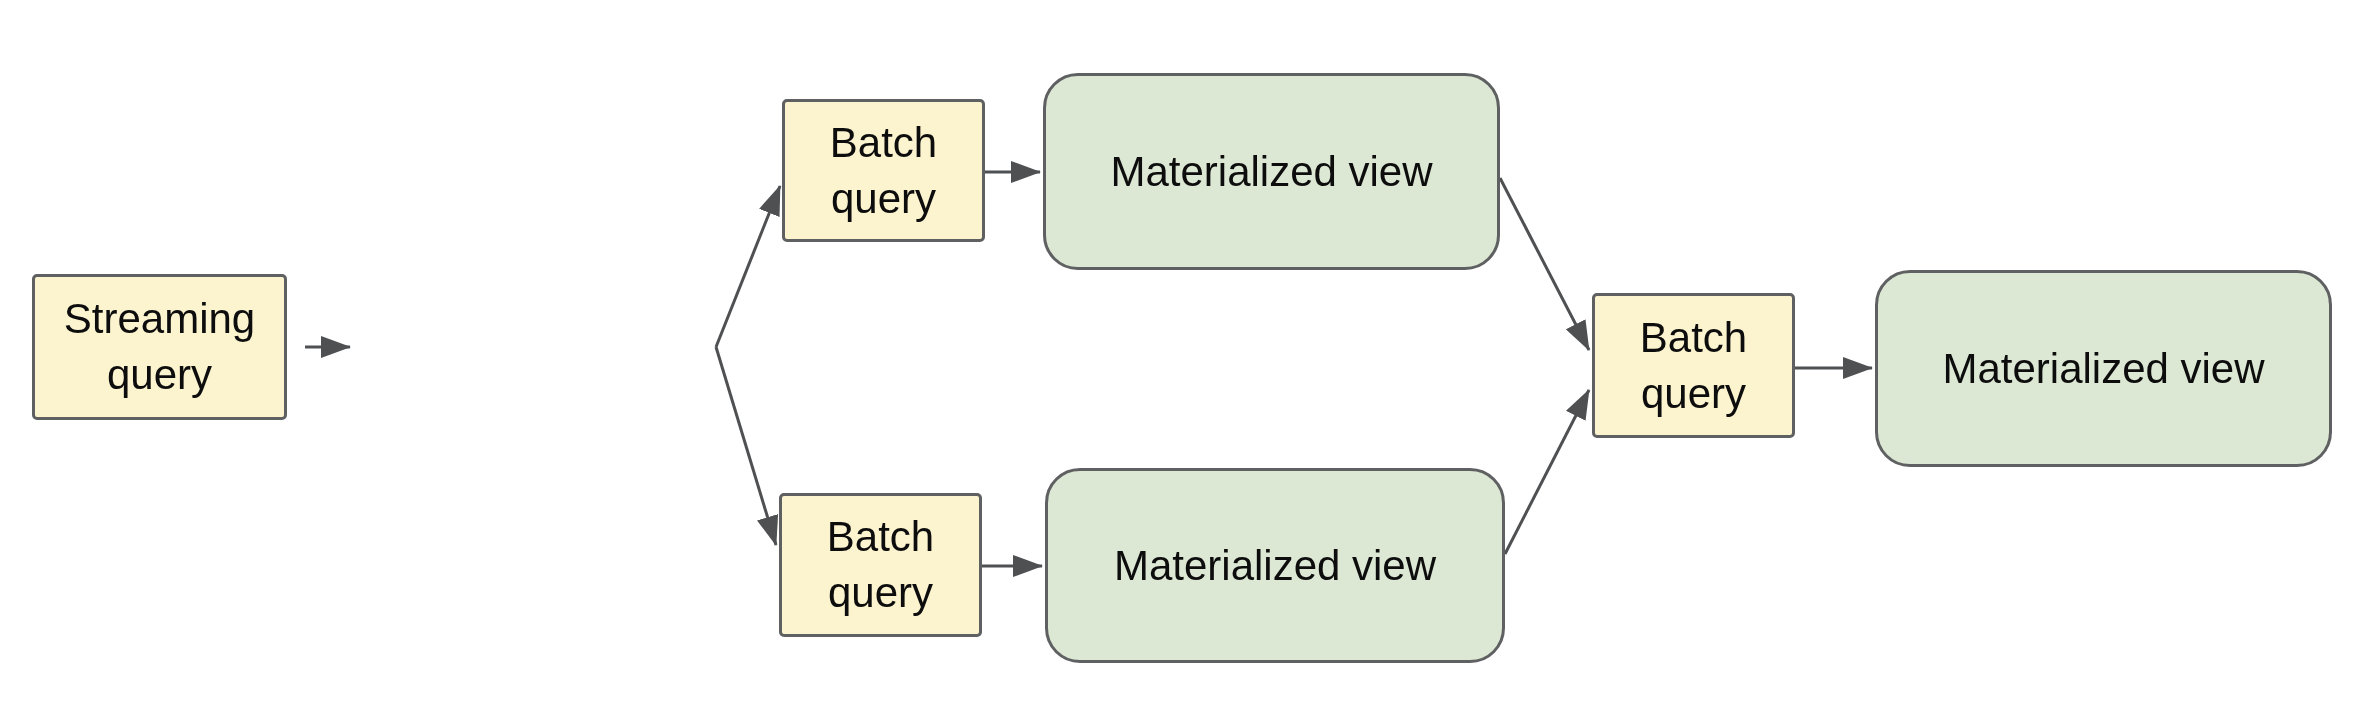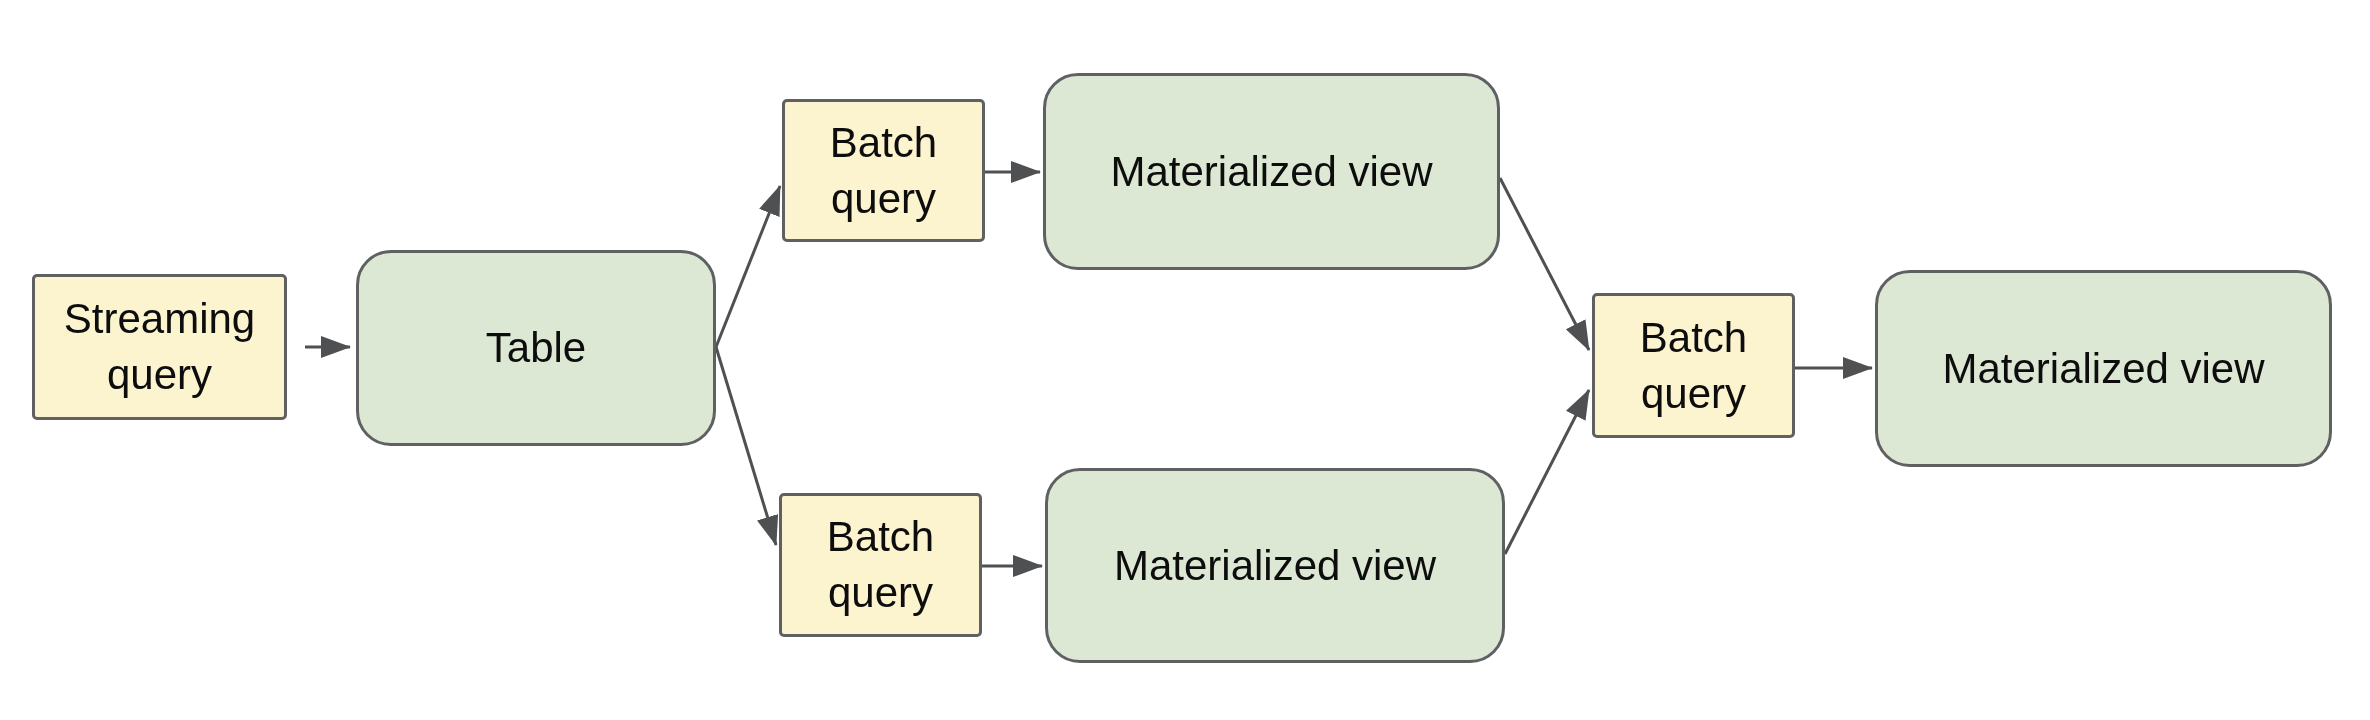--- a/index.html
+++ b/index.html
@@ -62,21 +62,20 @@
       <line x1="982" y1="566" x2="1042" y2="566" marker-end="url(#arrowhead)"></line>
       <line x1="1500" y1="178" x2="1589" y2="350" marker-end="url(#arrowhead)"></line>
       <line x1="1505" y1="554" x2="1589" y2="390" marker-end="url(#arrowhead)"></line>
       <line x1="1795" y1="368" x2="1872" y2="368" marker-end="url(#arrowhead)"></line>
     </g>
   </svg>
 
   <div class="node node-query" style="left:32px;   top:274px; width:255px; height:146px;">Streaming
 query</div>
 
-  <div class="node node-storage" style="left:356px;  top:250px; width:360px; height:196px;">Table</div>
 
   <div class="node node-query" style="left:782px;  top:99px;  width:203px; height:143px;">Batch
 query</div>
 
   <div class="node node-storage" style="left:1043px; top:73px;  width:457px; height:197px;">Materialized view</div>
 
   <div class="node node-query" style="left:779px;  top:493px; width:203px; height:144px;">Batch
 query</div>
 
   <div class="node node-storage" style="left:1045px; top:468px; width:460px; height:195px;">Materialized view</div>

